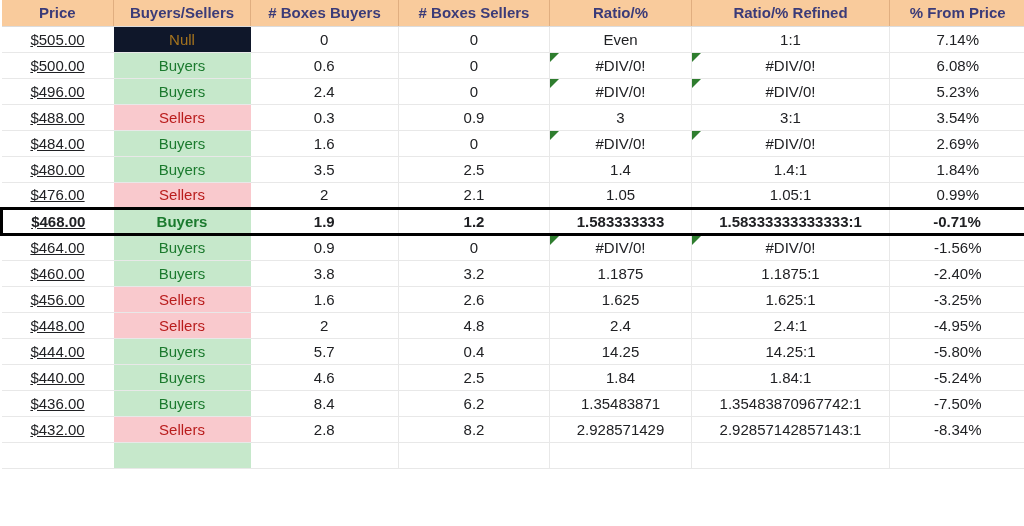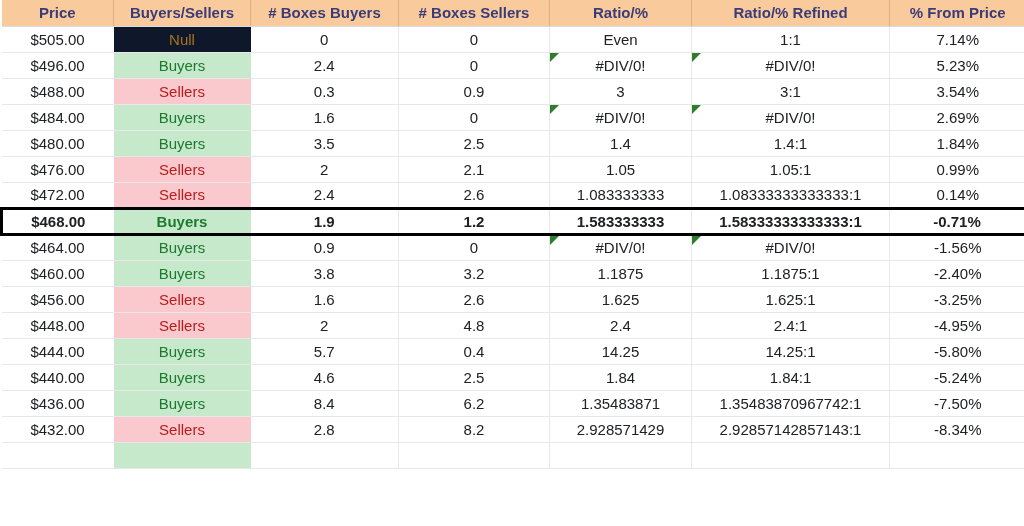--- a/index.html
+++ b/index.html
@@ -60,21 +60,21 @@
     vertical-align: middle;
     border-bottom: 1px solid #e8e8e8;
     border-right: 1px solid #e8e8e8;
     white-space: nowrap;
     overflow: hidden;
     position: relative;
     background: #ffffff;
   }
   tbody td:last-child { border-right: none; }
 
-  tbody td.price { border-right: none; }
+  tbody td.price { border-right: none; text-decoration: underline; }
 
   
   td.sig-buyers  { background: #c6e8cb; color: #1b7a2e; border-right: none; }
   td.sig-sellers { background: #f9c9cd; color: #b91c1c; border-right: none; }
   td.sig-null    { background: #0f172a; color: #a5741e; border-right: none; }
 
   
   td.err::before {
     content: "";
     position: absolute;
@@ -128,20 +128,29 @@
         <tr>
           <td class="price">$505.00</td>
           <td class="sig-null">Null</td>
           <td>0</td>
           <td>0</td>
           <td>Even</td>
           <td>1:1</td>
           <td>7.14%</td>
         </tr>
         <tr>
+          <td class="price">$500.00</td>
+          <td class="sig-buyers">Buyers</td>
+          <td>0.6</td>
+          <td>0</td>
+          <td class="err">#DIV/0!</td>
+          <td class="err">#DIV/0!</td>
+          <td>6.08%</td>
+        </tr>
+        <tr>
           <td class="price">$496.00</td>
           <td class="sig-buyers">Buyers</td>
           <td>2.4</td>
           <td>0</td>
           <td class="err">#DIV/0!</td>
           <td class="err">#DIV/0!</td>
           <td>5.23%</td>
         </tr>
         <tr>
           <td class="price">$488.00</td>
@@ -172,29 +181,20 @@
         </tr>
         <tr>
           <td class="price">$476.00</td>
           <td class="sig-sellers">Sellers</td>
           <td>2</td>
           <td>2.1</td>
           <td>1.05</td>
           <td>1.05:1</td>
           <td>0.99%</td>
         </tr>
-        <tr>
-          <td class="price">$472.00</td>
-          <td class="sig-sellers">Sellers</td>
-          <td>2.4</td>
-          <td>2.6</td>
-          <td>1.083333333</td>
-          <td>1.08333333333333:1</td>
-          <td>0.14%</td>
-        </tr>
         <tr class="focus-row">
           <td class="price">$468.00</td>
           <td class="sig-buyers">Buyers</td>
           <td>1.9</td>
           <td>1.2</td>
           <td>1.583333333</td>
           <td>1.58333333333333:1</td>
           <td>-0.71%</td>
         </tr>
         <tr>

